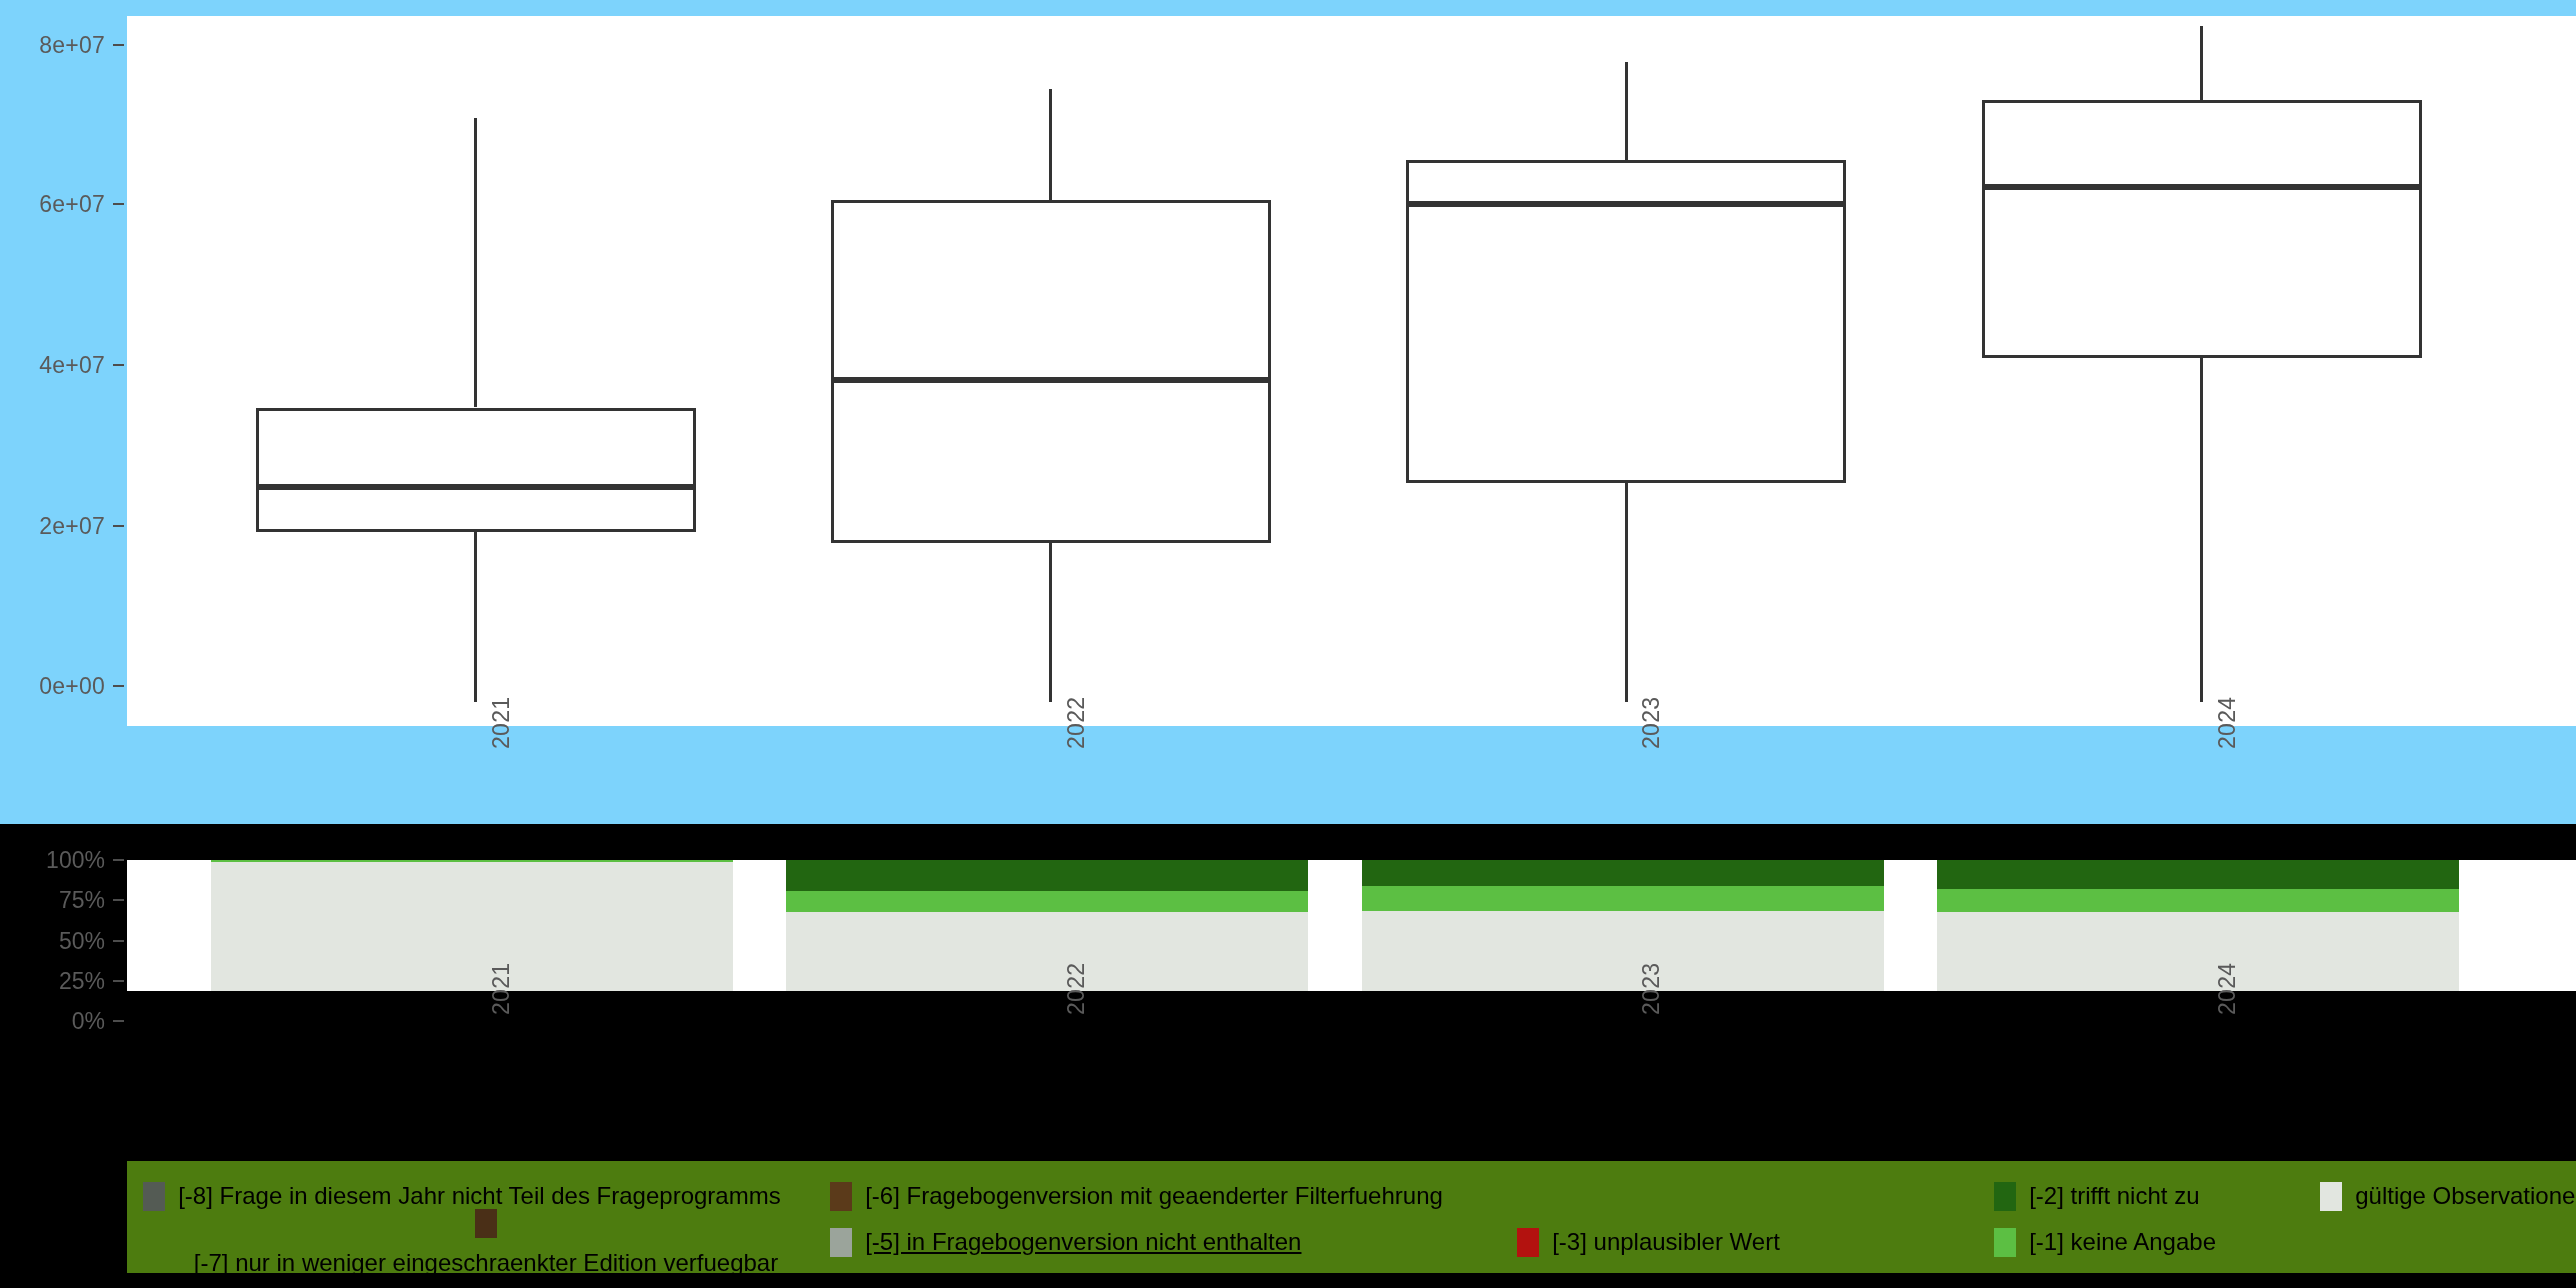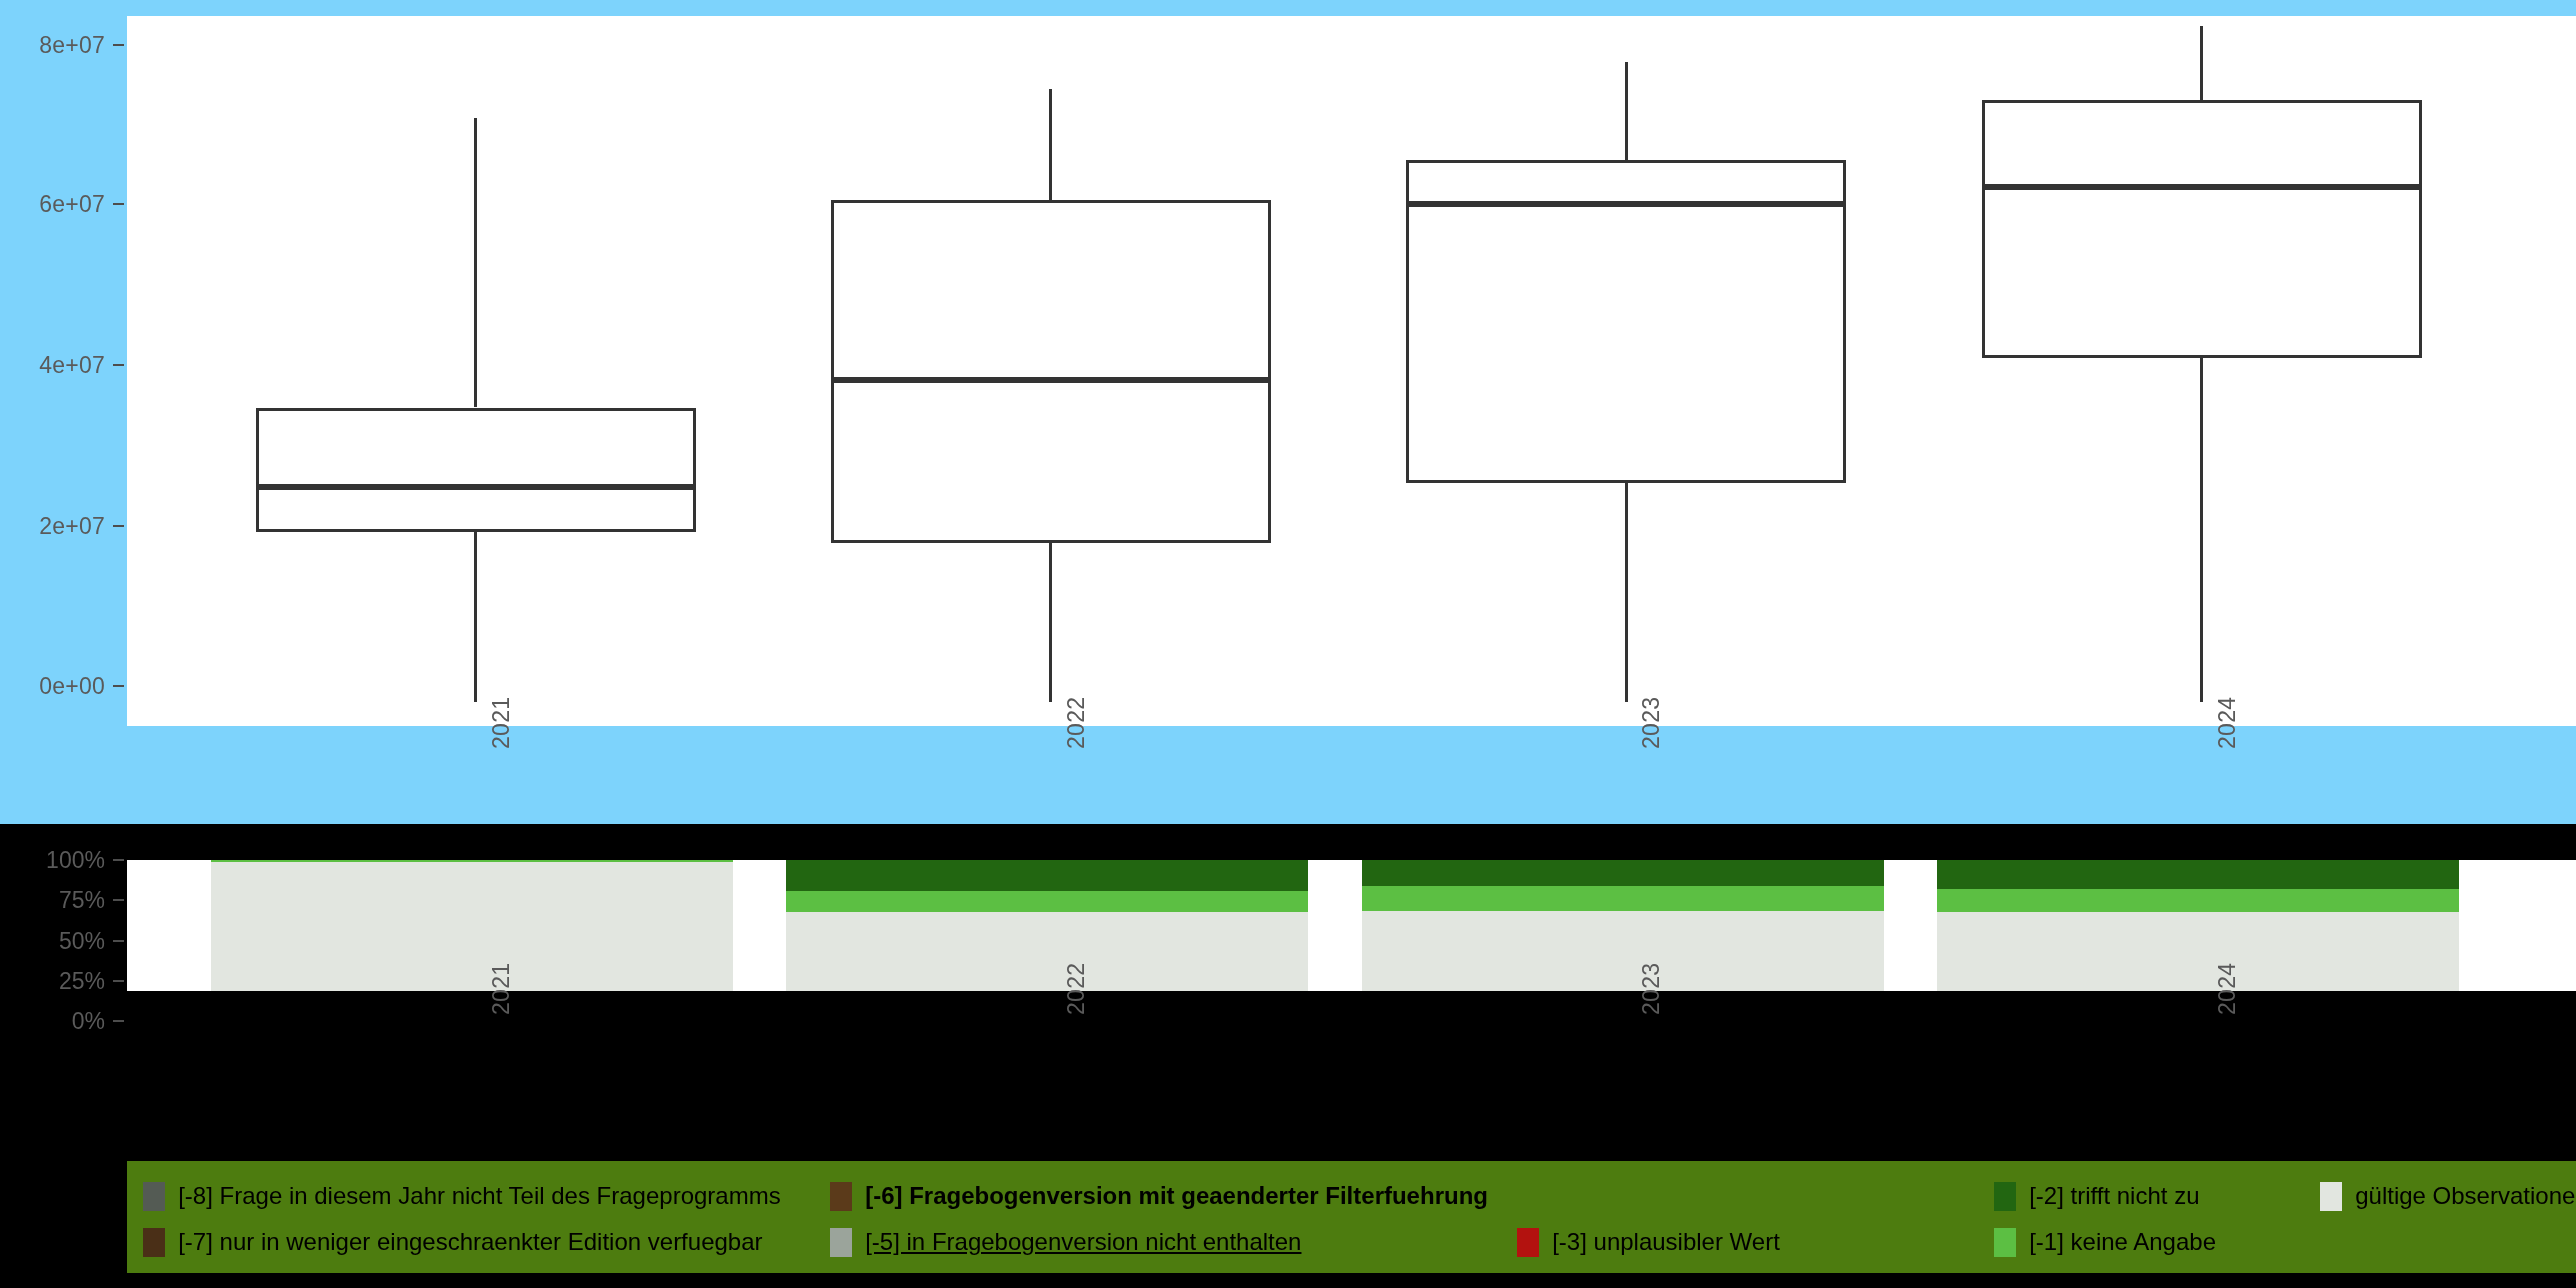--- a/index.html
+++ b/index.html
@@ -287,26 +287,26 @@
   </div>
 
   <div id="legend">
     <div id="legend-grid">
 
       <div class="legend-item" style="grid-column:1; grid-row:1;">
         <span class="legend-swatch" style="background:#545b54;"></span>
         <span class="legend-text">[-8] Frage in diesem Jahr nicht Teil des Frageprogramms</span>
       </div>
 
-      <div class="legend-item" style="grid-column:1; grid-row:2;">
+      <div class="legend-item" style="grid-column:1; grid-row:2;flex-direction:column;">
         <span class="legend-swatch" style="background:#4a2f17;"></span>
         <span class="legend-text">[-7] nur in weniger eingeschraenkter Edition verfuegbar</span>
       </div>
 
-      <div class="legend-item" style="grid-column:2; grid-row:1;font-weight:bold;">
+      <div class="legend-item" style="grid-column:2; grid-row:1;">
         <span class="legend-swatch" style="background:#5b3a1a;"></span>
         <span class="legend-text">[-6] Fragebogenversion mit geaenderter Filterfuehrung</span>
       </div>
 
       <div class="legend-item" style="grid-column:2; grid-row:2;text-decoration:underline;">
         <span class="legend-swatch" style="background:#9ba49b;"></span>
         <span class="legend-text">[-5] in Fragebogenversion nicht enthalten</span>
       </div>
 
 

